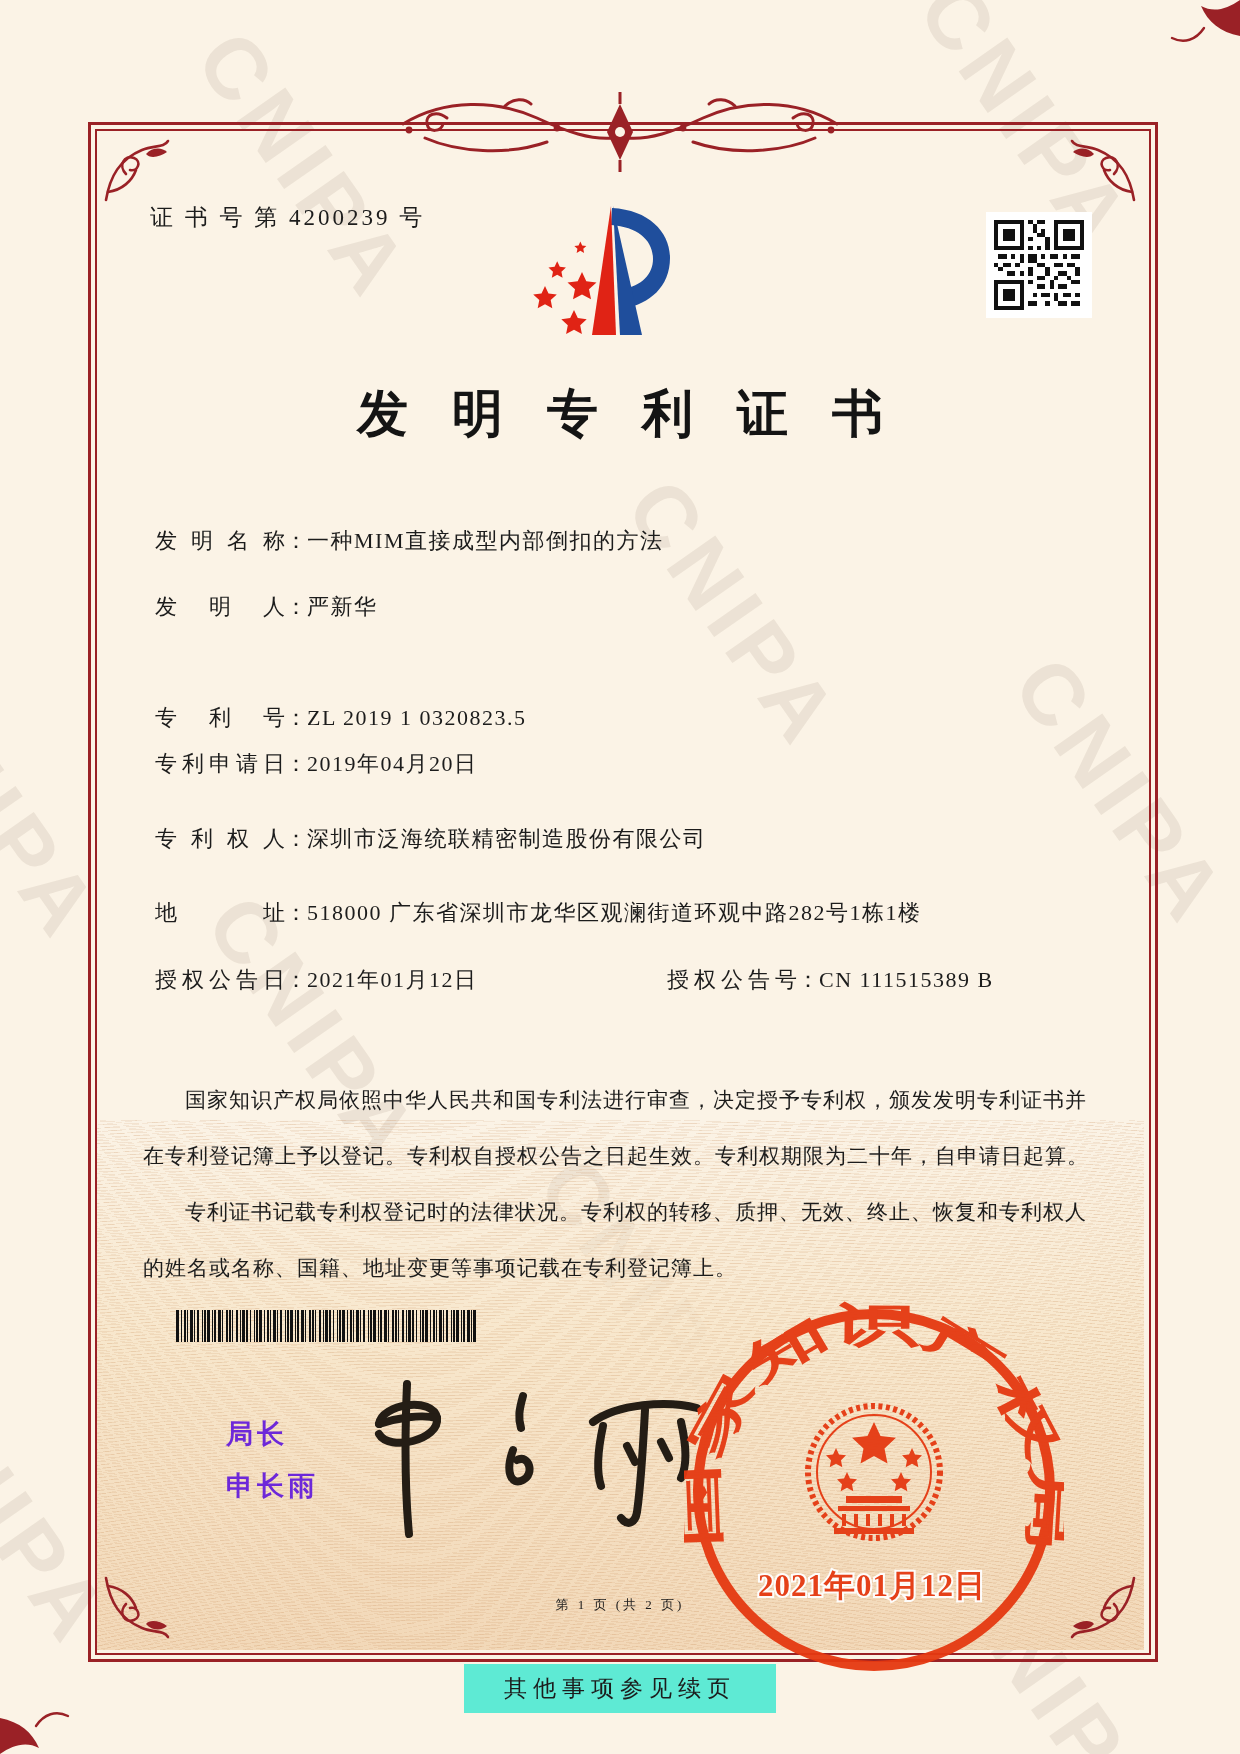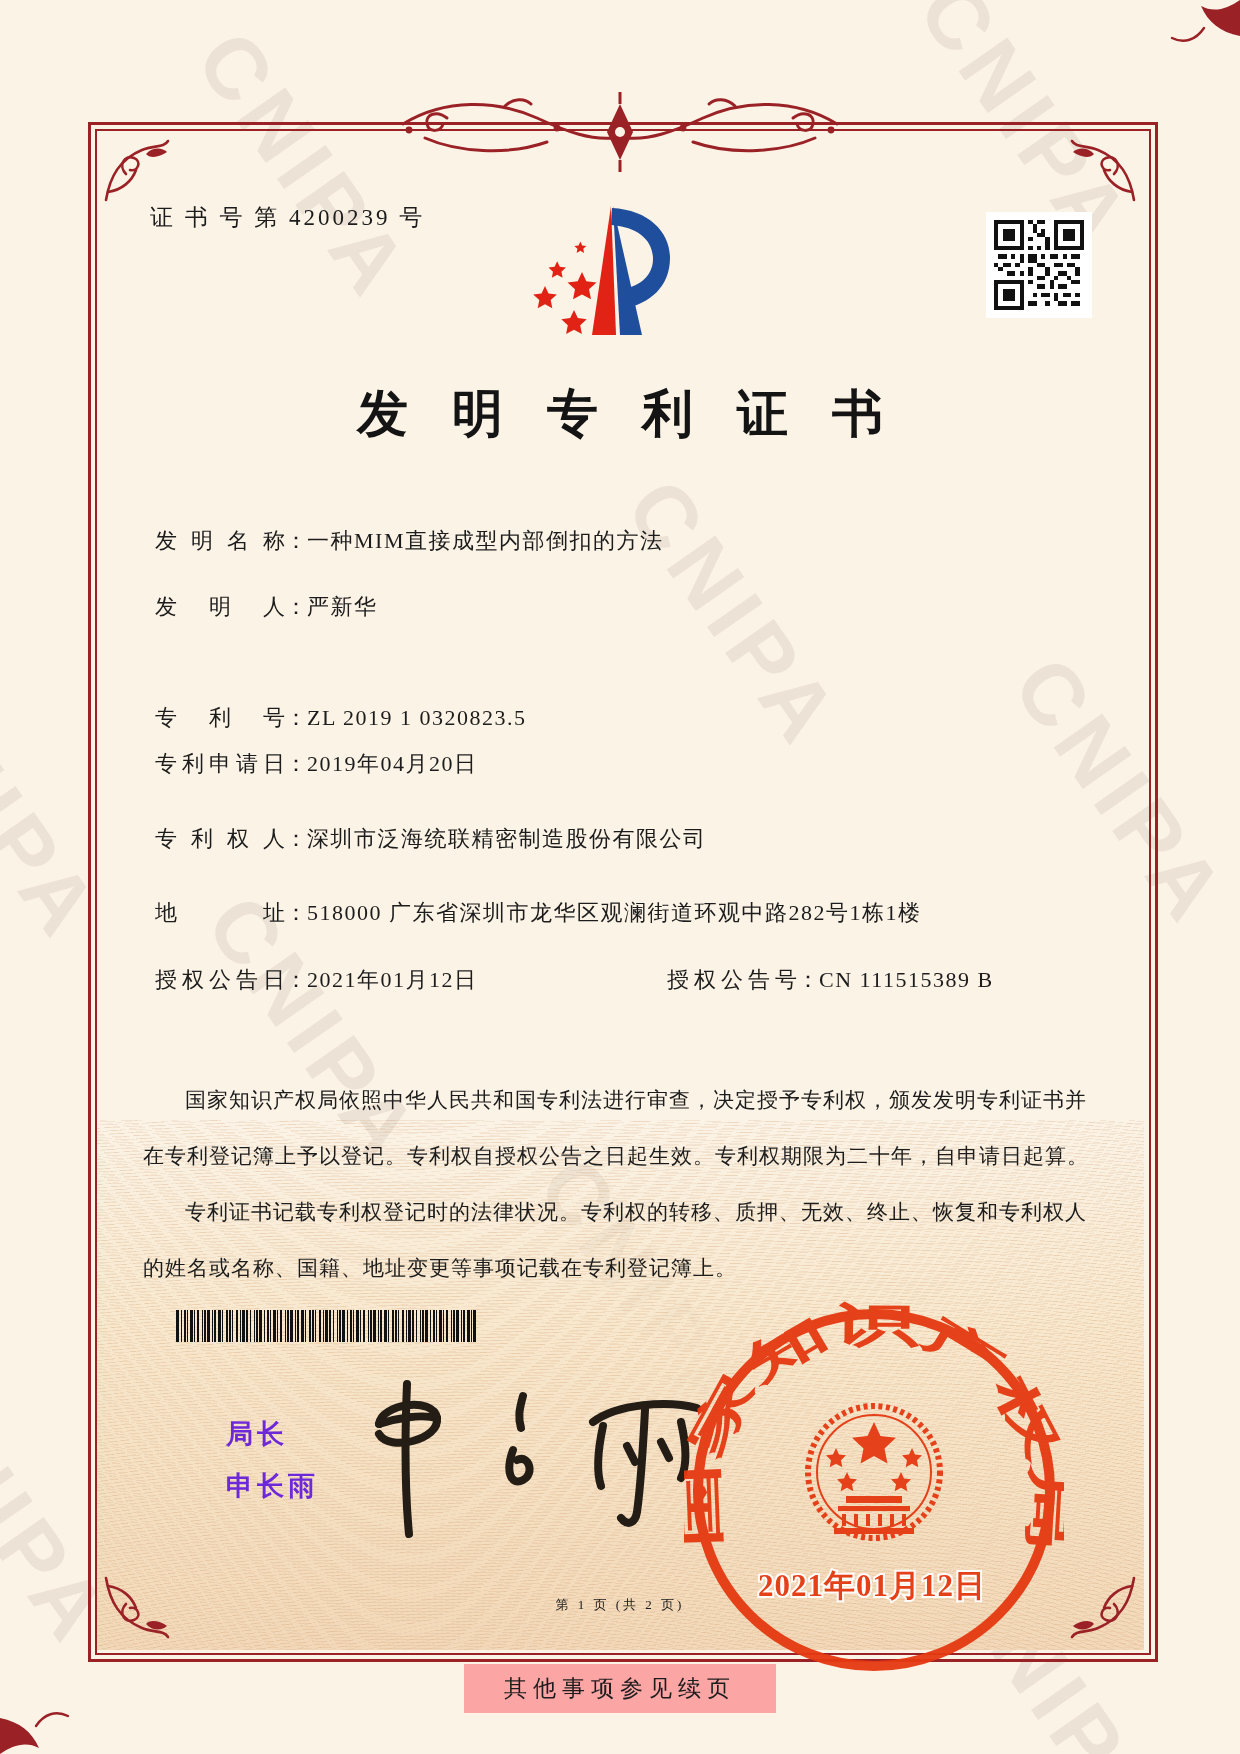--- a/index.html
+++ b/index.html
@@ -38,21 +38,21 @@
       line-height:56px;letter-spacing:1px;z-index:3;}
   .paras p{margin:0;text-indent:2em;}
   .barcode{position:absolute;left:176px;top:1310px;z-index:3;}
   .signer{position:absolute;left:186px;top:1408px;z-index:3;
       font-family:"Liberation Sans","DejaVu Sans",sans-serif;font-weight:bold;font-size:27px;
       line-height:52px;color:#6d28d9;letter-spacing:4px;margin-left:40px;}
   .signature{position:absolute;left:345px;top:1362px;z-index:4;}
   .seal{position:absolute;left:684px;top:1300px;z-index:5;opacity:.95;}
   .page-num{position:absolute;left:90px;top:1596px;width:1060px;text-align:center;
       font-size:13px;letter-spacing:3px;z-index:3;}
-  .cont-box{position:absolute;left:50%;transform:translateX(-50%);top:1664px;background:#fca5a5;
+  .cont-box{position:absolute;left:50%;transform:translateX(-50%);top:1664px;background:#5eead4;
       padding:9px 40px;font-size:23px;letter-spacing:6px;z-index:4;white-space:nowrap;}
   .orn-top{position:absolute;left:50%;transform:translateX(-50%);top:88px;z-index:3;}
 </style>
 </head>
 <body>
 
 <div class="page">
 
   <span class="wm" style="left:258px;top:14px;">CNIPA</span>
   <span class="wm" style="left:980px;top:-36px;">CNIPA</span>

